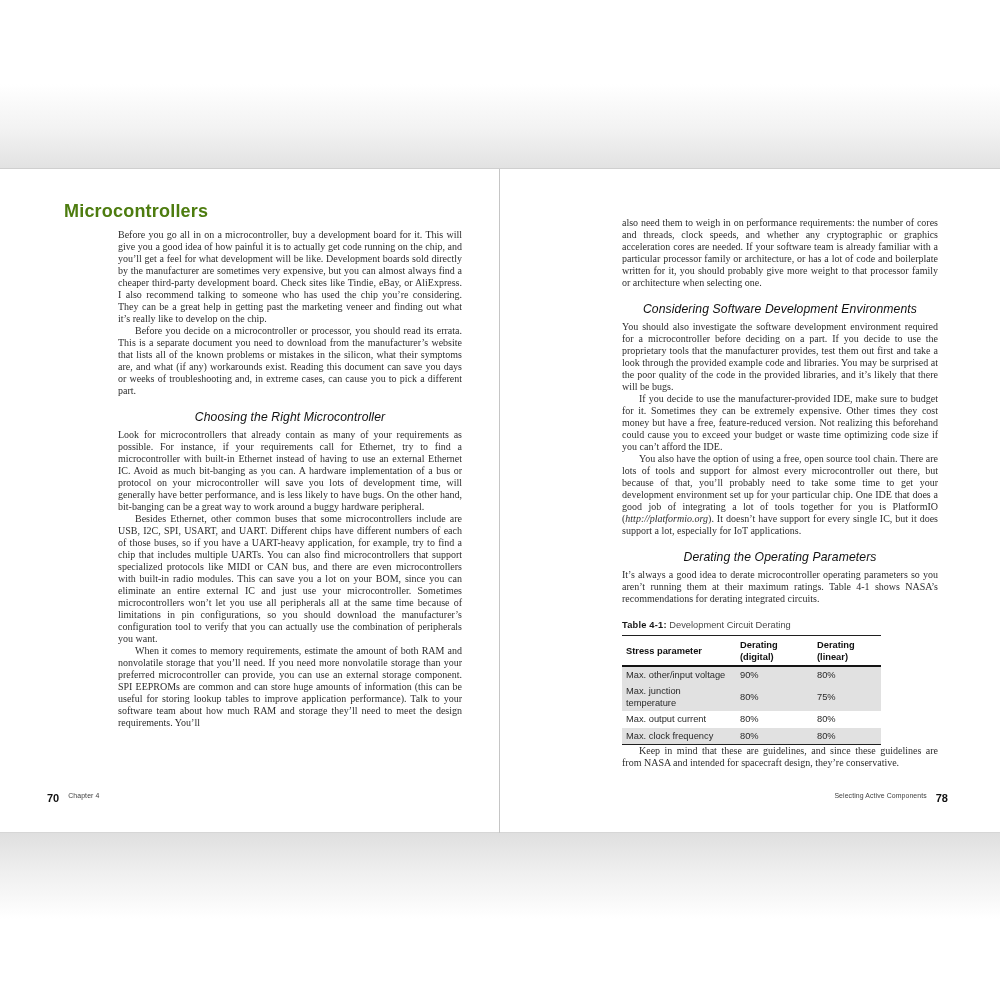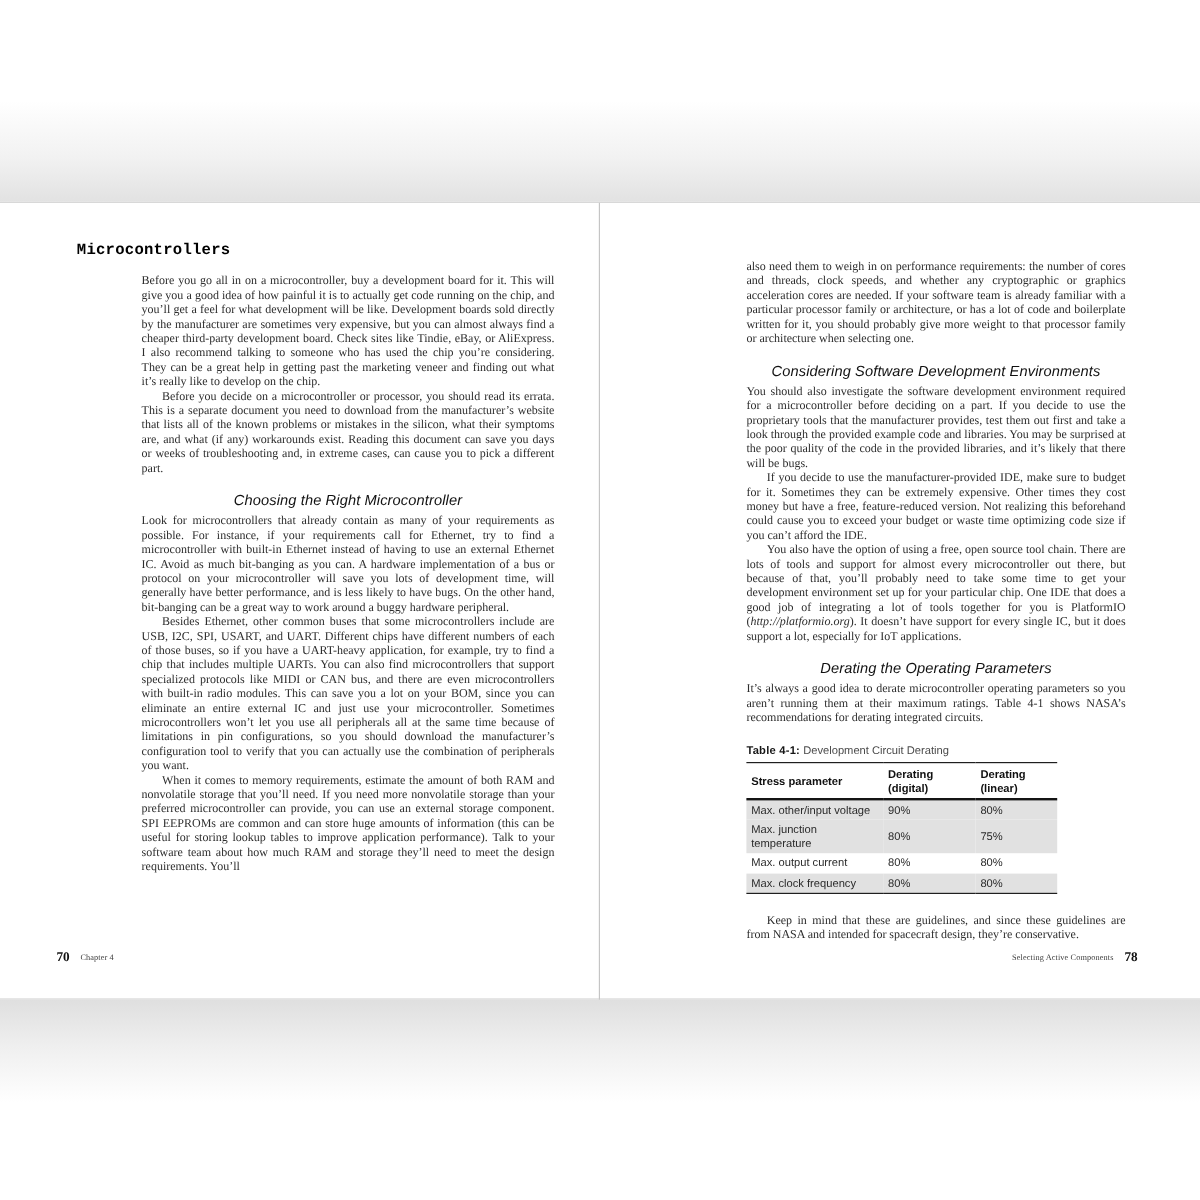--- a/index.html
+++ b/index.html
@@ -25,22 +25,22 @@
   .seam {
     position: absolute; left: 499px; top: 0; width: 1px; height: 665px;
     background: linear-gradient(to right, #cccccc, #bfbfbf);
   }
   .page { position: absolute; top: 0; height: 665px; }
   .page-left  { left: 0;   width: 499px; }
   .page-right { left: 500px; width: 500px; }
 
   .page-heading {
     position: absolute; left: 64px; top: 32px;
-    font-family: Liberation Mono, monospace;
-    font-weight: bold; font-size: 13px; letter-spacing: 0.2px; color: #000000;
+    font-family: Liberation Sans, sans-serif;
+    font-weight: bold; font-size: 18px; letter-spacing: 0.2px; color: #4d7c0f;
   }
   .col {
     position: absolute; color: #2d2d2d;
     font-size: 10px; line-height: 12px; text-align: justify;
   }
   .col-left  { left: 118px; top: 60px; width: 344px; }
   .col-right { left: 122px; top: 48px; width: 316px; }
 
   p.indent { text-indent: 17px; }
   .subhead {
@@ -64,25 +64,25 @@
   table.derating col.c1 { width: 114px; }
   table.derating col.c2 { width: 77px; }
   table.derating col.c3 { width: 68px; }
   table.derating th {
     text-align: left; font-weight: bold; color: #101010;
     padding: 2.5px 4px 2px 4px; border-bottom: 2px solid #141414;
   }
   table.derating td { padding: 2.2px 4px; text-align: left; }
   table.derating tbody tr.striped { background: #e1e1e1; }
 
-  .closing { margin-top: 17px; }
+  .closing { }
 
   .footer {
-    position: absolute; top: 623px; font-family: Liberation Serif, serif;
-    display: flex; align-items: center; gap: 9px; color: #2a2a2a;
+    position: absolute; top: 623px; font-family: Liberation Sans, sans-serif;
+    display: flex; align-items: flex-start; gap: 9px; color: #2a2a2a;
   }
   .footer-left  { left: 47px; }
   .footer-right { right: 52px; }
   .folio { font-weight: bold; font-size: 11px; color: #111111; }
   .running-head { font-size: 6.9px; color: #3d3d3d; letter-spacing: 0.1px; }
 </style>
 </head>
 <body>
 
 <div class="shadow-top"></div>

